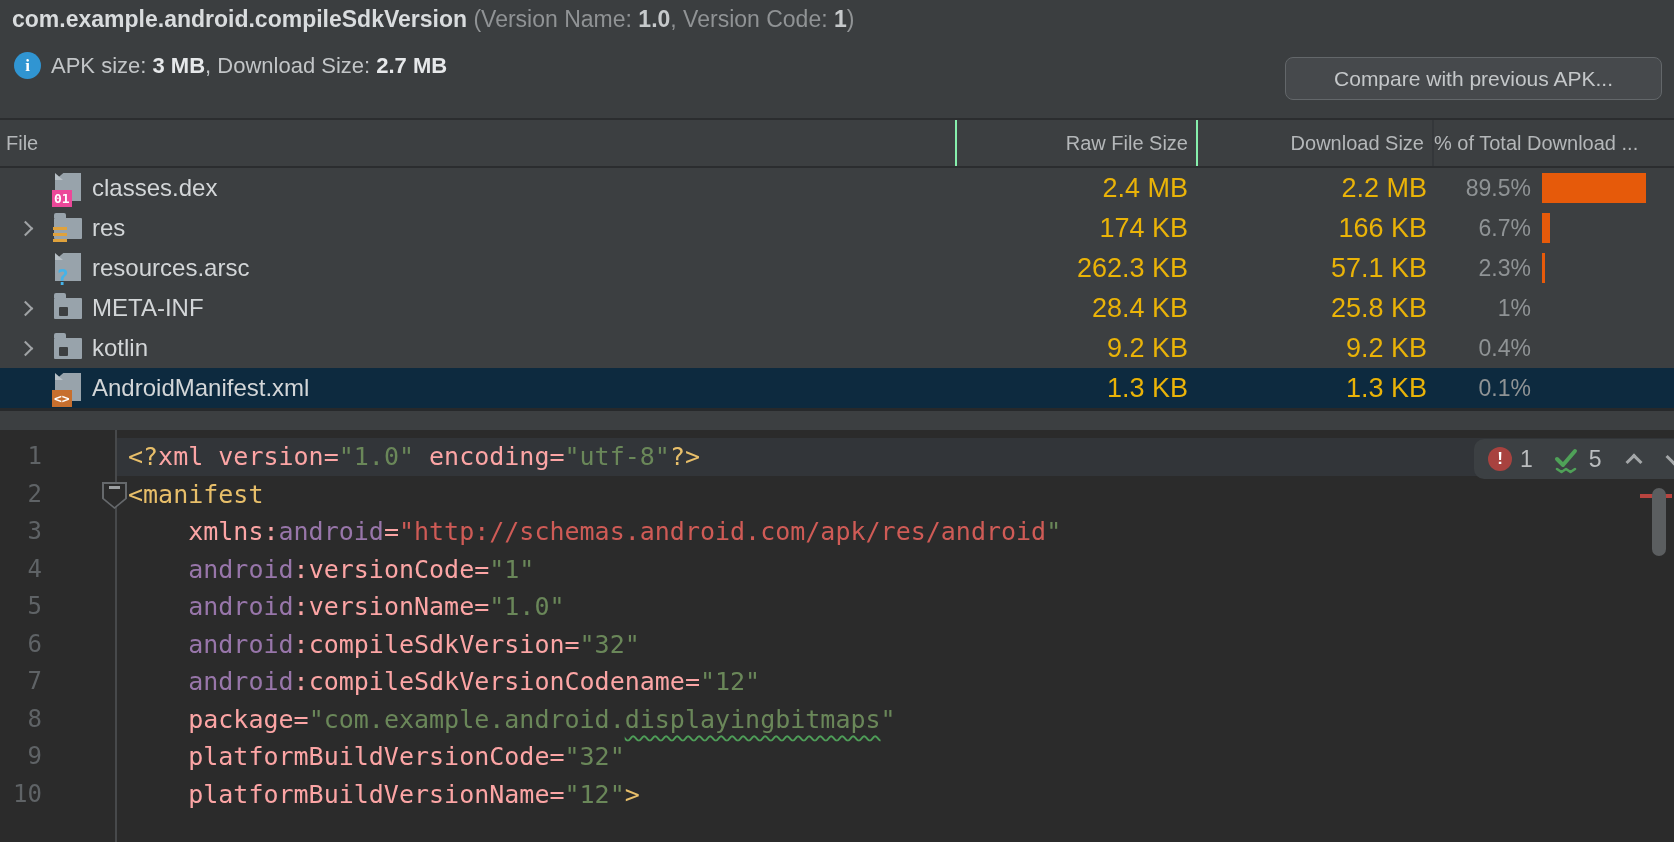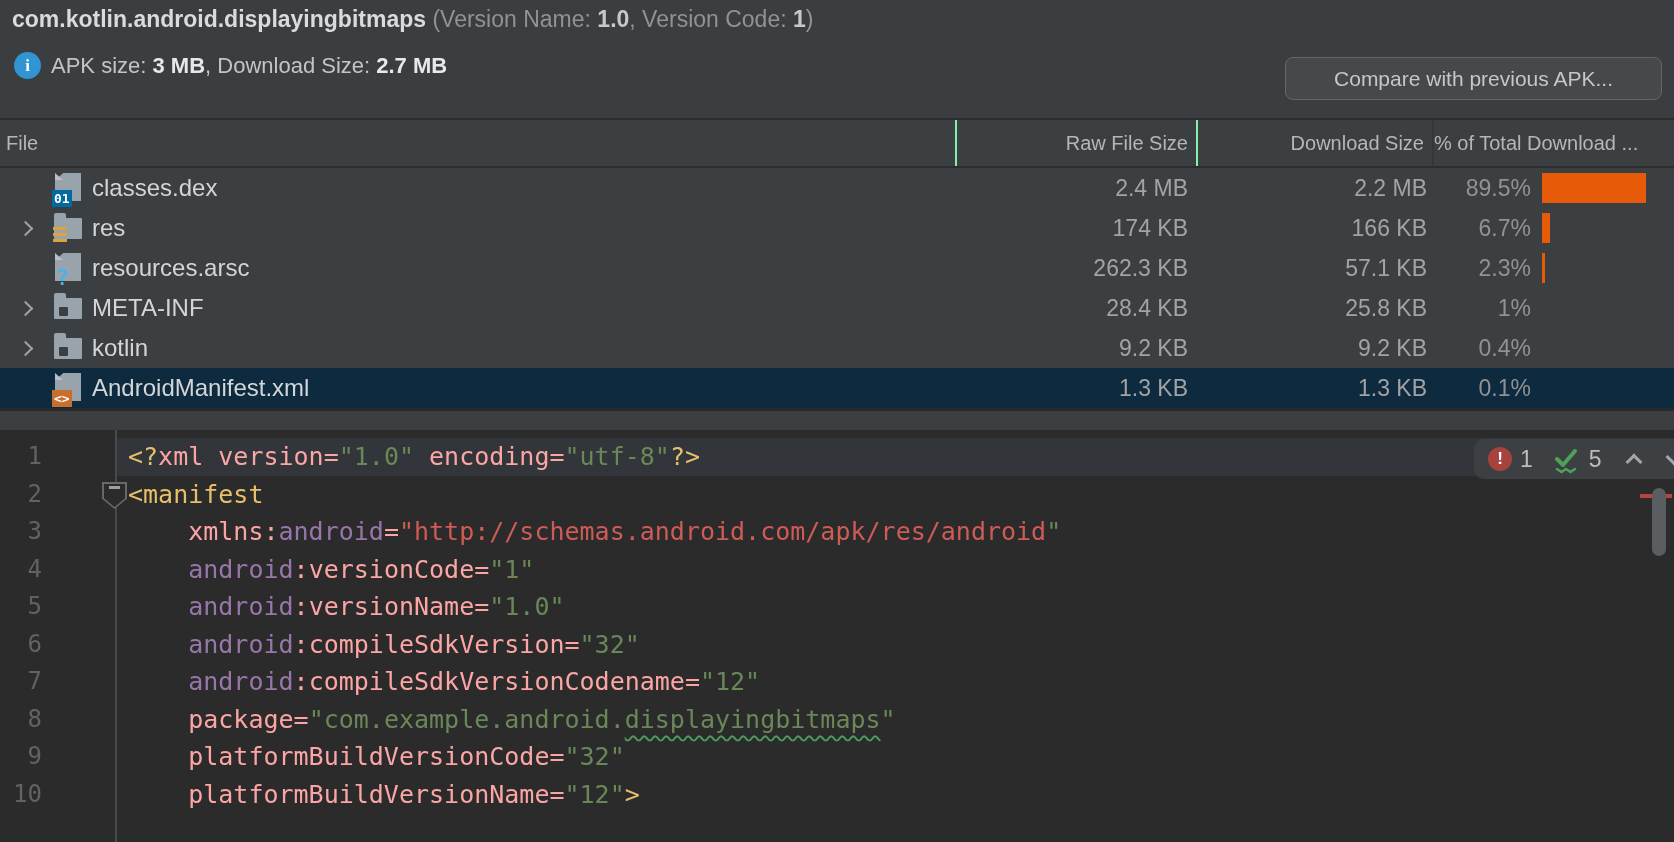--- a/index.html
+++ b/index.html
@@ -37,31 +37,31 @@
   .twisty-box { width:38px; flex:none; display:flex; align-items:center; }
   .twisty { width:11px; height:11px; border-top:2.5px solid #a0a3a5; border-right:2.5px solid #a0a3a5;
             transform:rotate(45deg); margin-left:6px; }
   .icon-box { width:32px; height:34px; position:relative; flex:none; margin-right:8px; }
   .sheet { position:absolute; left:3px; top:2px; width:26px; height:28px; background:#98a3ab;
            clip-path:polygon(32% 0,100% 0,100% 100%,0 100%,0 26%); }
   .sheet-flap { position:absolute; left:3px; top:2px; width:8px; height:7px; background:#b8c0c6;
                 clip-path:polygon(0 0,100% 100%,0 100%); }
   .badge { position:absolute; left:0; bottom:-2px; min-width:17px; padding:1px 2px; text-align:center;
            font-size:13px; font-weight:bold; color:#fff; font-family:"DejaVu Sans Mono", monospace; }
-  .badge-dex { background:#0369a1; }
+  .badge-dex { background:#ec4899; }
   .badge-manifest { background:#c76f2e; }
   .badge-q { color:#45b3e8; font-size:21px; background:transparent; bottom:-6px; left:2px; }
   .folder { position:absolute; left:2px; top:7px; width:28px; height:21px; background:#98a3ab; border-radius:1px; }
   .folder:before { content:""; position:absolute; left:0; top:-5px; width:12px; height:5px;
                    background:#98a3ab; border-radius:2px 2px 0 0; }
   .folder-hole { position:absolute; left:5px; bottom:3px; width:9px; height:9px; background:#3c3f41; border-radius:1px; }
   .res-lines { position:absolute; left:-1px; bottom:-3px; width:14px; }
   .res-lines i { display:block; height:3.5px; background:#e0a23c; margin-top:2.5px; }
   .cell-raw, .cell-dl { display:flex; align-items:center; justify-content:flex-end;
-                        color:#a3a3a3; font-size:23px; }
+                        color:#eab308; font-size:27px; }
   .cell-raw { padding-right:8px; } .cell-dl { padding-right:5px; }
   .cell-pct { display:flex; align-items:center; }
   .pct-text { width:99px; text-align:right; color:#8f9395; font-size:23px; flex:none; }
   .bar-box { width:116px; height:30px; margin-left:11px; position:relative; flex:none; }
   .bar { position:absolute; left:0; top:0; height:100%; background:#e65a0a; }
 
   
   .gap-strip { height:22px; background:#3c3f41; border-top:3px solid #27292b; }
 
   
@@ -97,21 +97,21 @@
   .chev-down { transform:rotate(135deg); margin-left:28px; margin-bottom:5px; }
 
   .err-stripe { position:absolute; top:64px; right:2px; width:32px; height:4px; background:#b8443f; }
   .scroll-thumb { position:absolute; top:58px; right:8px; width:14px; height:68px;
                   background:#5b5e60; border-radius:7px; }
 </style>
 </head>
 <body>
 
 <div class="top-panel">
-  <div class="title-line"><span class="app-id">com.kotlin.android.displayingbitmaps</span><span> (Version Name: </span><b>1.0</b><span>, Version Code: </span><b>1</b><span>)</span></div>
+  <div class="title-line"><span class="app-id">com.example.android.compileSdkVersion</span><span> (Version Name: </span><b>1.0</b><span>, Version Code: </span><b>1</b><span>)</span></div>
   <div class="size-line">
     <span class="info-icon">i</span>
     <span><span>APK size: </span><b>3 MB</b><span>, Download Size: </span><b>2.7 MB</b></span>
   </div>
   <div class="compare-btn">Compare with previous APK...</div>
 </div>
 
 <div class="tbl">
   <div class="tbl-header">
     <div class="hcell hc-file">File</div>

